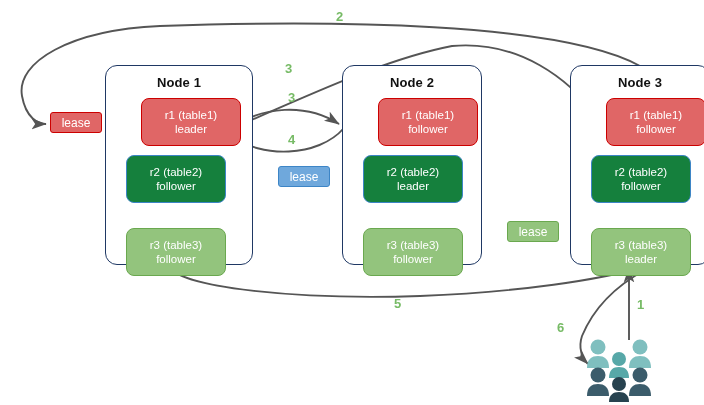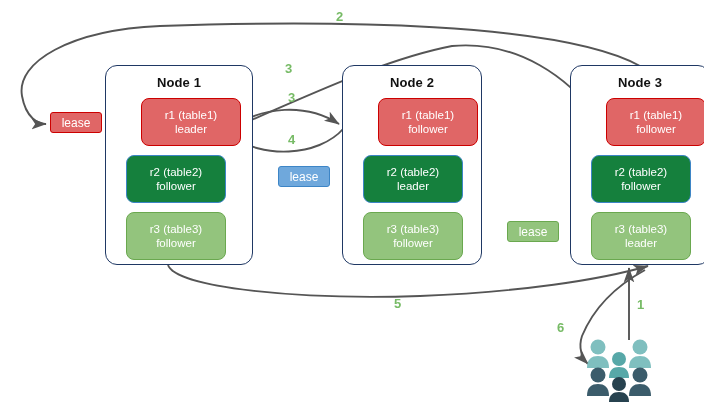--- a/index.html
+++ b/index.html
@@ -60,21 +60,21 @@
     font-size: 11.5px;
     line-height: 14px;
     text-align: center;
   }
   .replica .l1, .replica .l2 { display: block; }
   .rep-red   { background: #e06666; border: 1.6px solid #cc0000; }
   .rep-blue  { background: #15803d; border: 1.6px solid #3d85c6; }
   .rep-green { background: #93c47d; border: 1.6px solid #6aa84f; }
   .r1 { top: 32px; margin-left: 15px; }
   .r2 { top: 89px; }
-  .r3 { top: 146px; }
+  .r3 { top: 162px; }
 
   .lease {
     position: absolute;
     box-sizing: border-box;
     border-radius: 3px;
     display: flex;
     align-items: center;
     justify-content: center;
     color: #ffffff;
     font-size: 12px;

